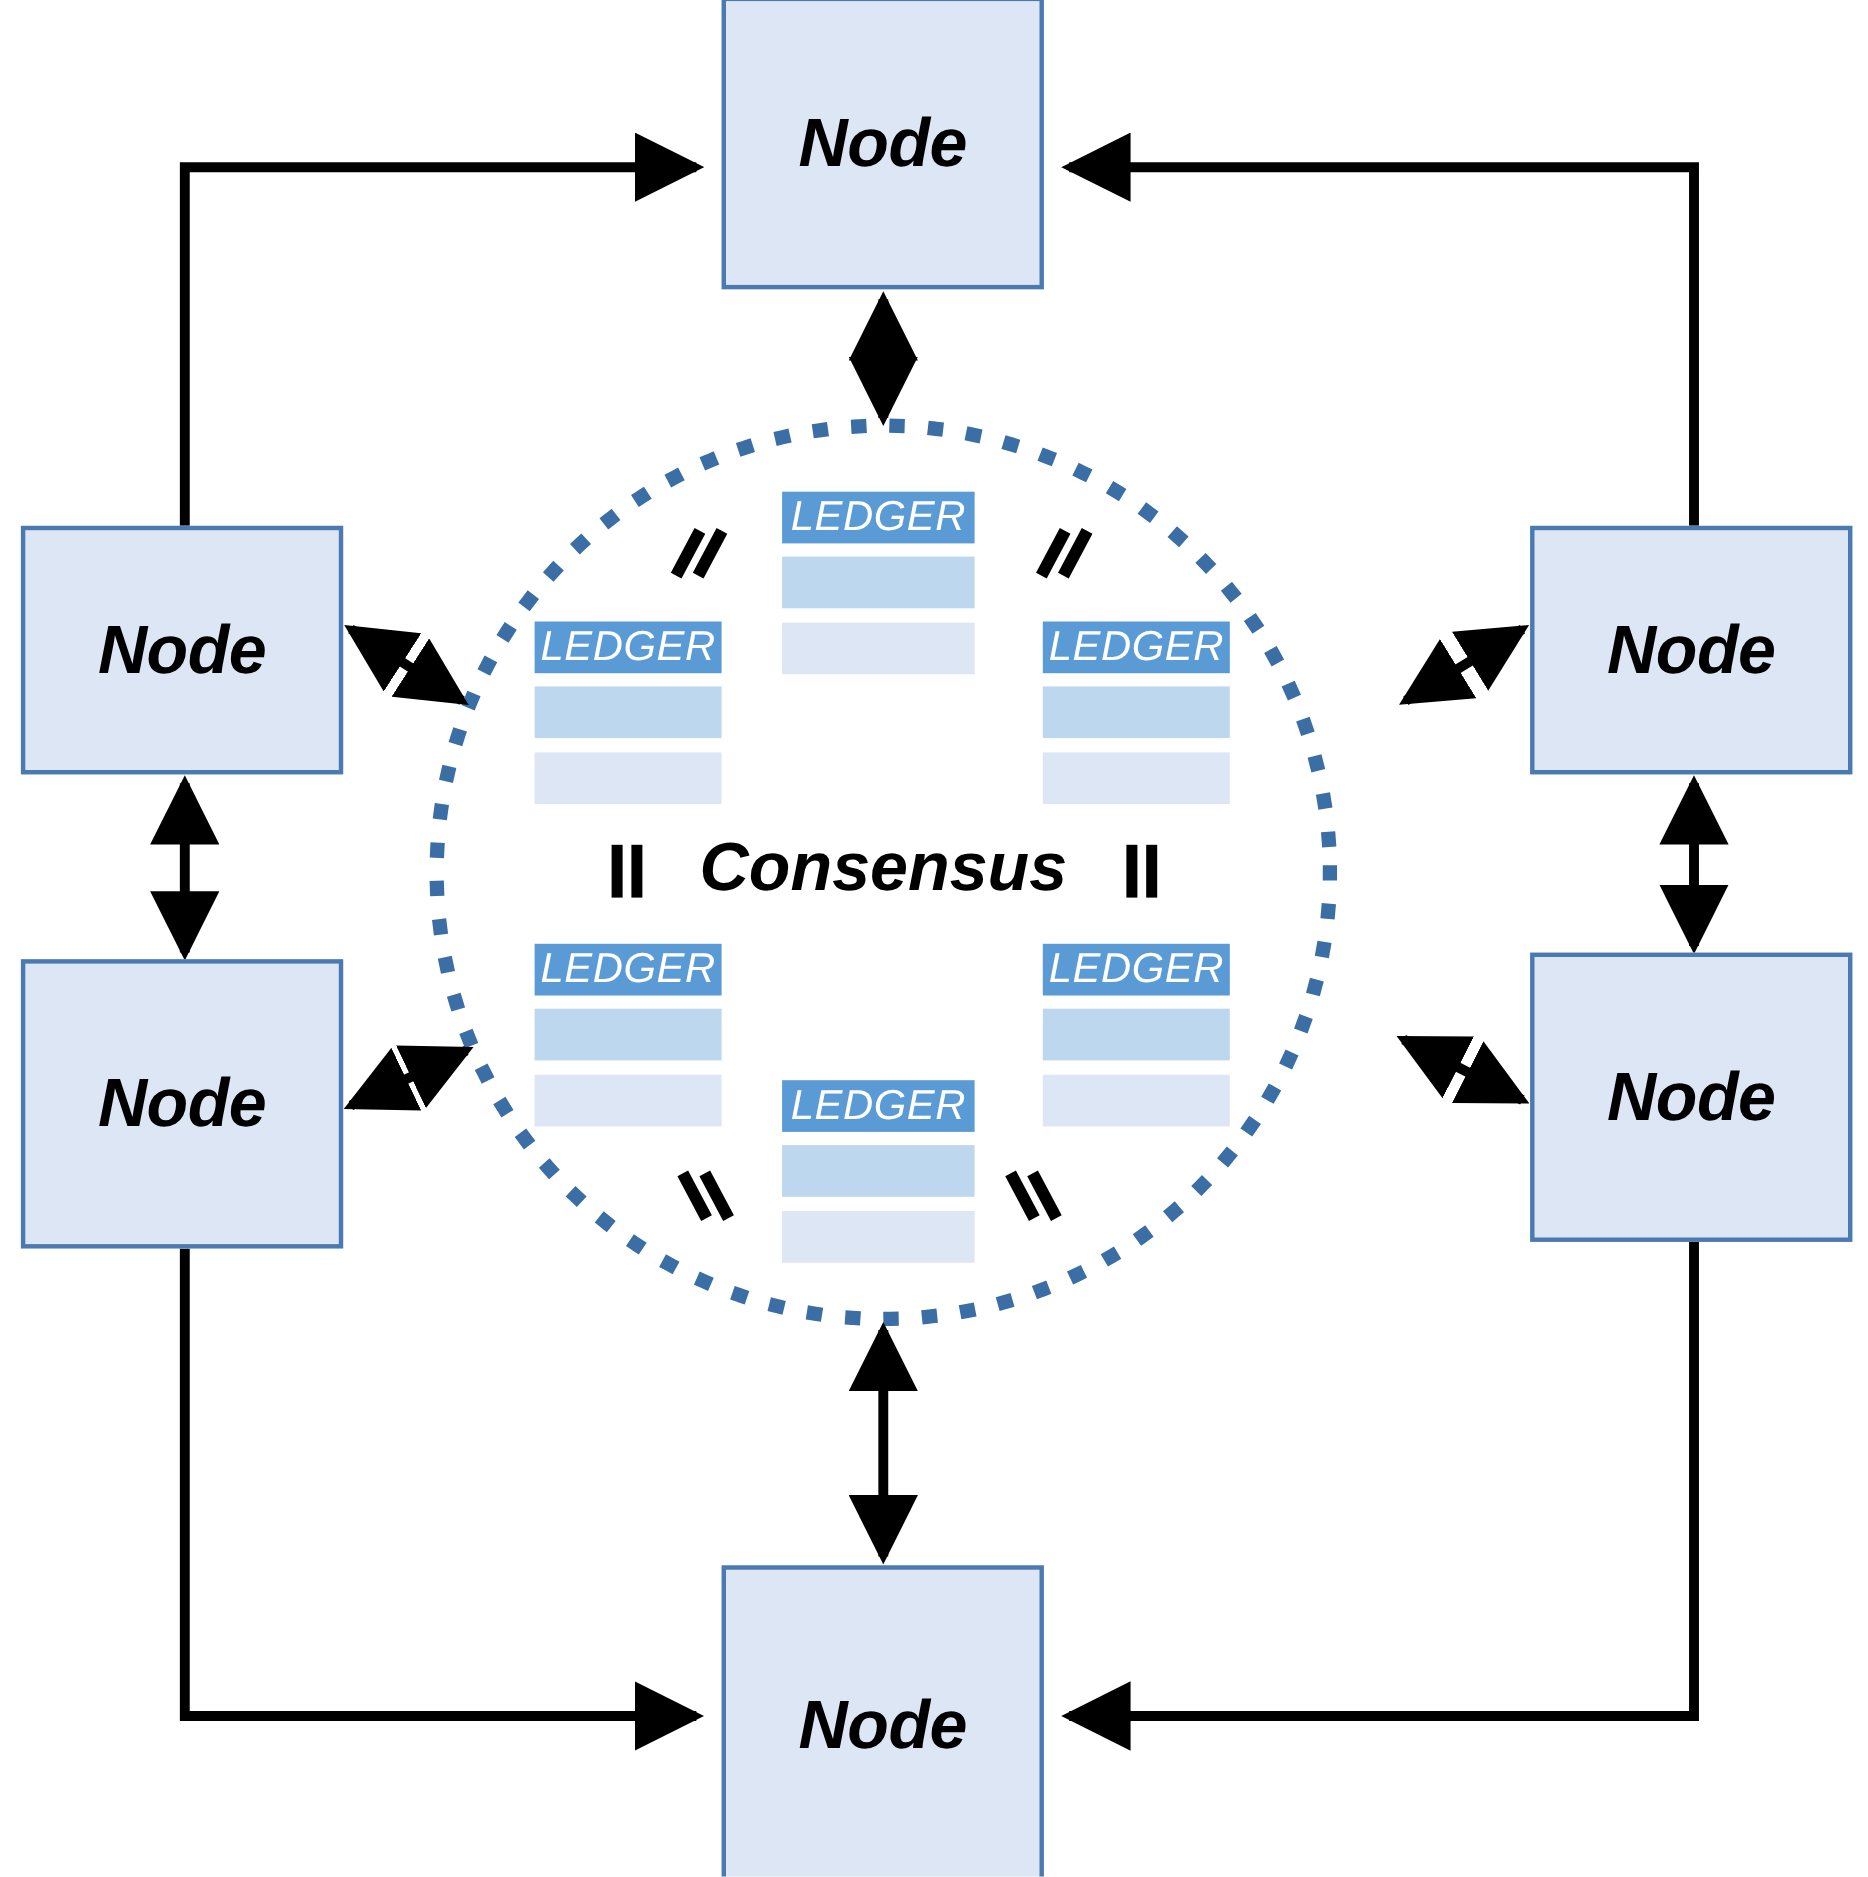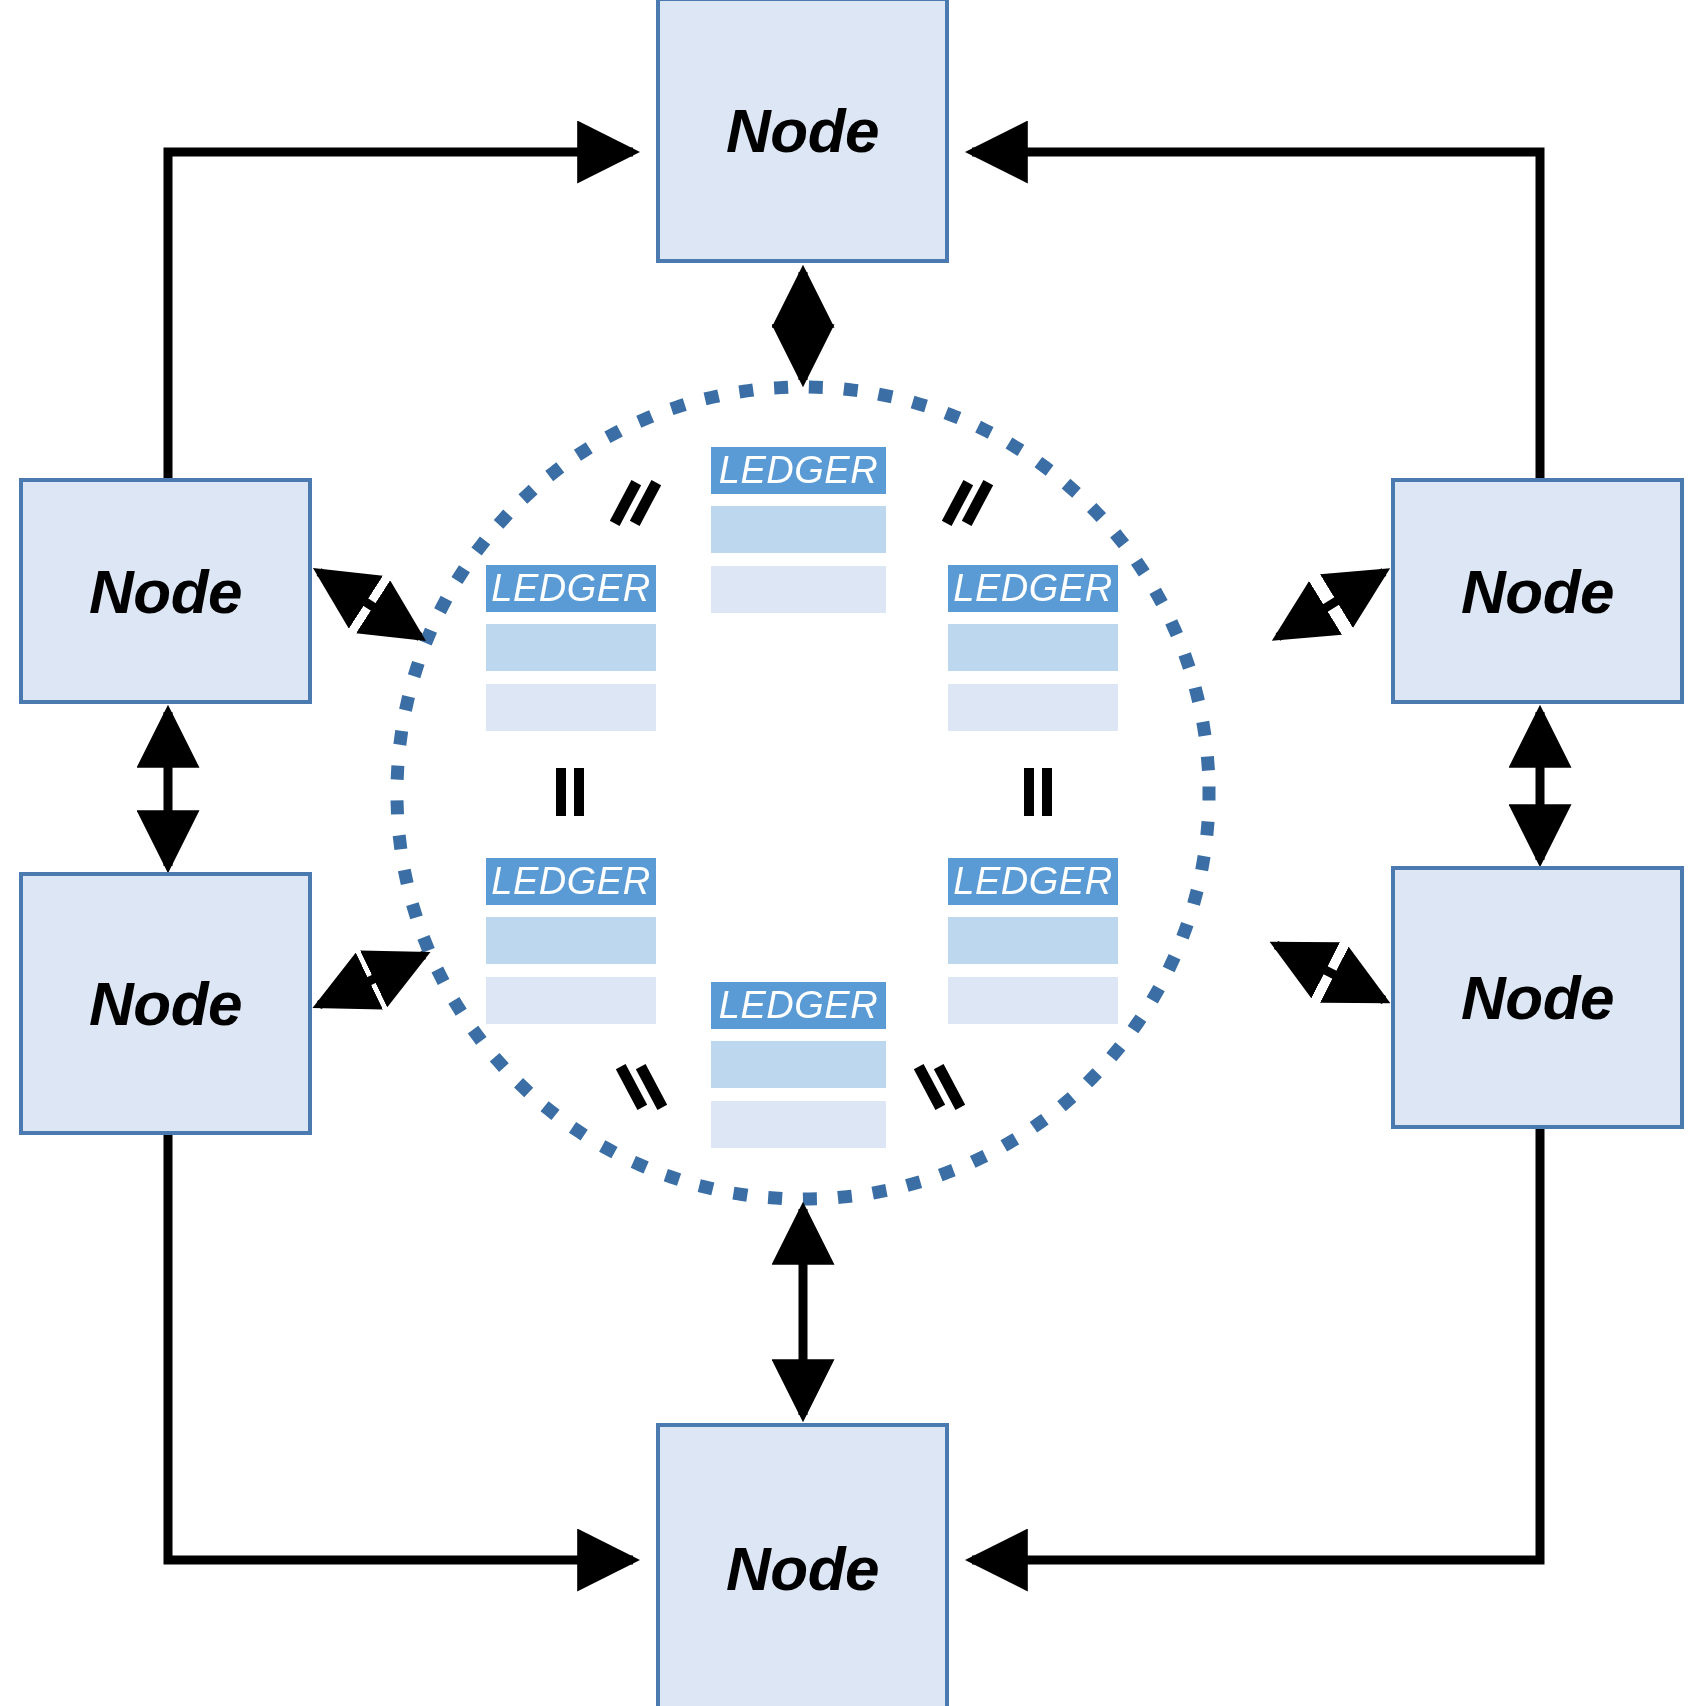--- a/index.html
+++ b/index.html
@@ -162,20 +162,21 @@
     <div class="lrow1" style="height:47px;margin-top:12px;"></div>
     <div class="lrow2" style="height:47px;margin-top:13px;"></div>
   </div>
 
   <div class="ledger" style="left:695px;top:972px;width:175px;">
     <div class="lhead" style="height:47px;">LEDGER</div>
     <div class="lrow1" style="height:47px;margin-top:12px;"></div>
     <div class="lrow2" style="height:47px;margin-top:13px;"></div>
   </div>
 
+  <div class="consensus" style="left:620px;top:753px;">Consensus</div>
 
   <div class="eq" style="left:602px;top:476px;width:46px;height:46px;">
     <i style="left:2px;top:4px;width:11px;height:46px;transform:rotate(28deg);"></i>
     <i style="left:22px;top:4px;width:11px;height:46px;transform:rotate(28deg);"></i>
   </div>
 
   <div class="eq" style="left:934px;top:476px;width:46px;height:46px;">
     <i style="left:2px;top:4px;width:11px;height:46px;transform:rotate(28deg);"></i>
     <i style="left:22px;top:4px;width:11px;height:46px;transform:rotate(28deg);"></i>
   </div>

